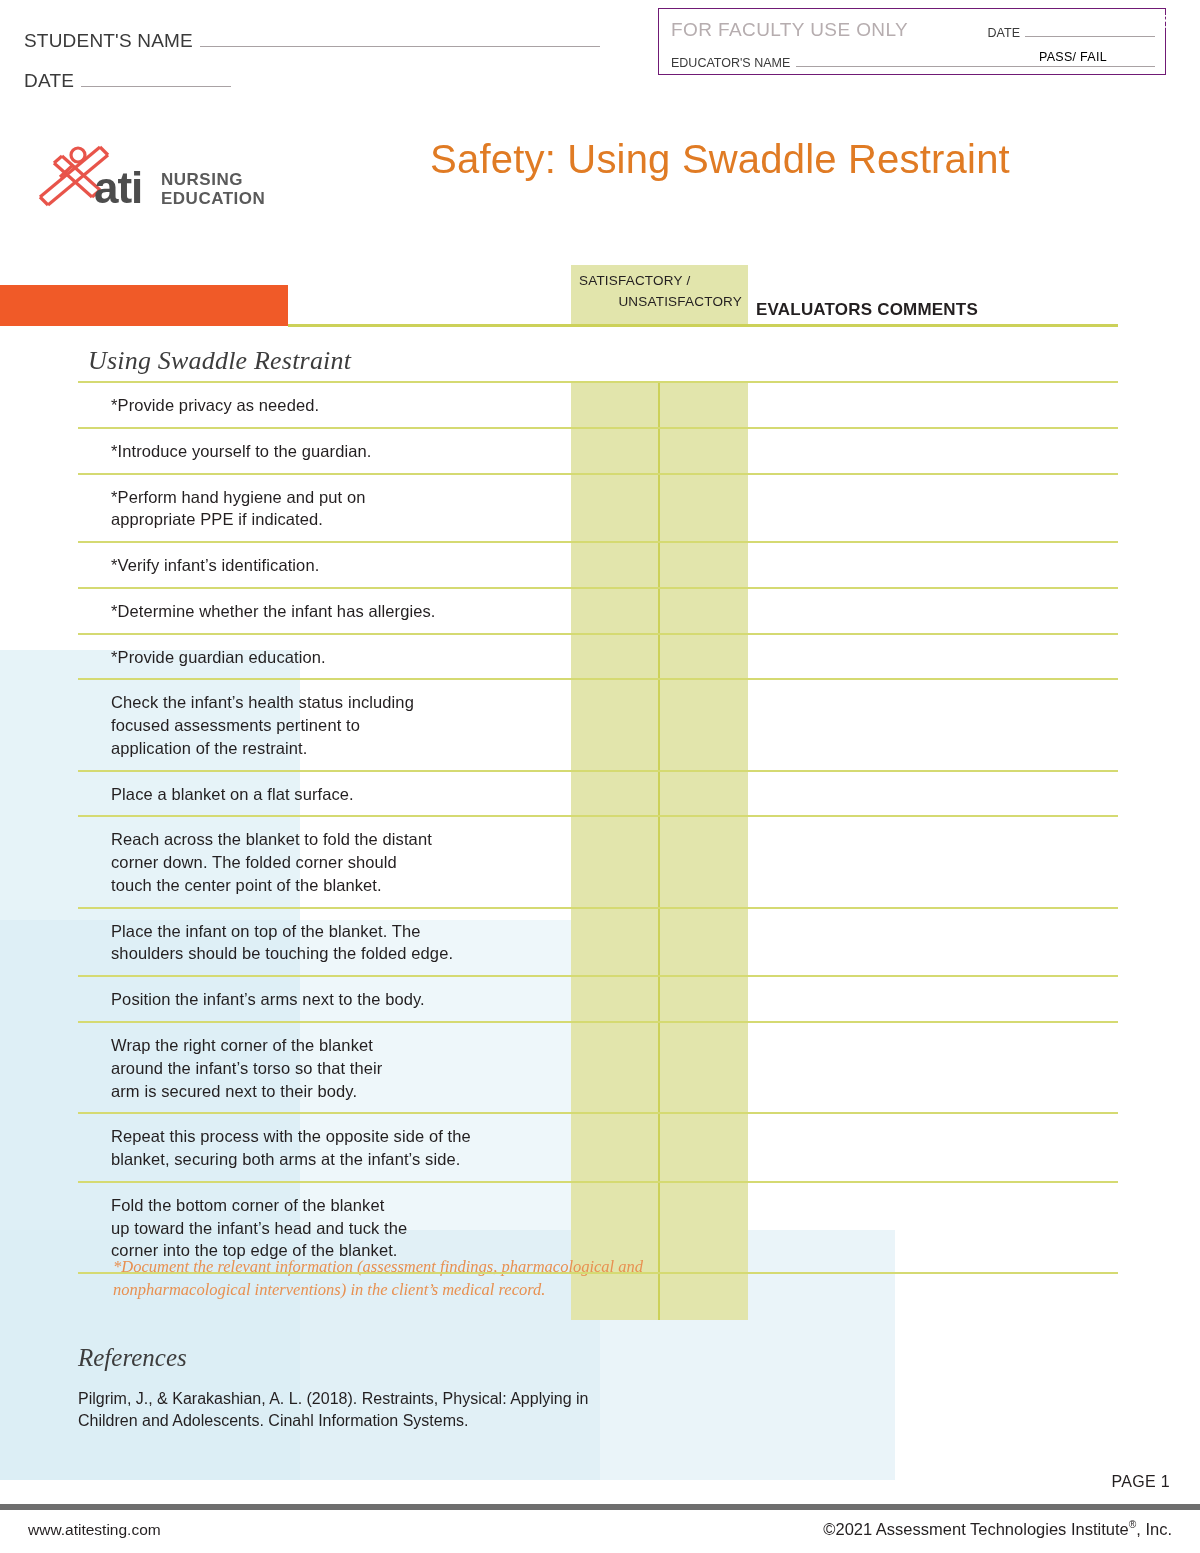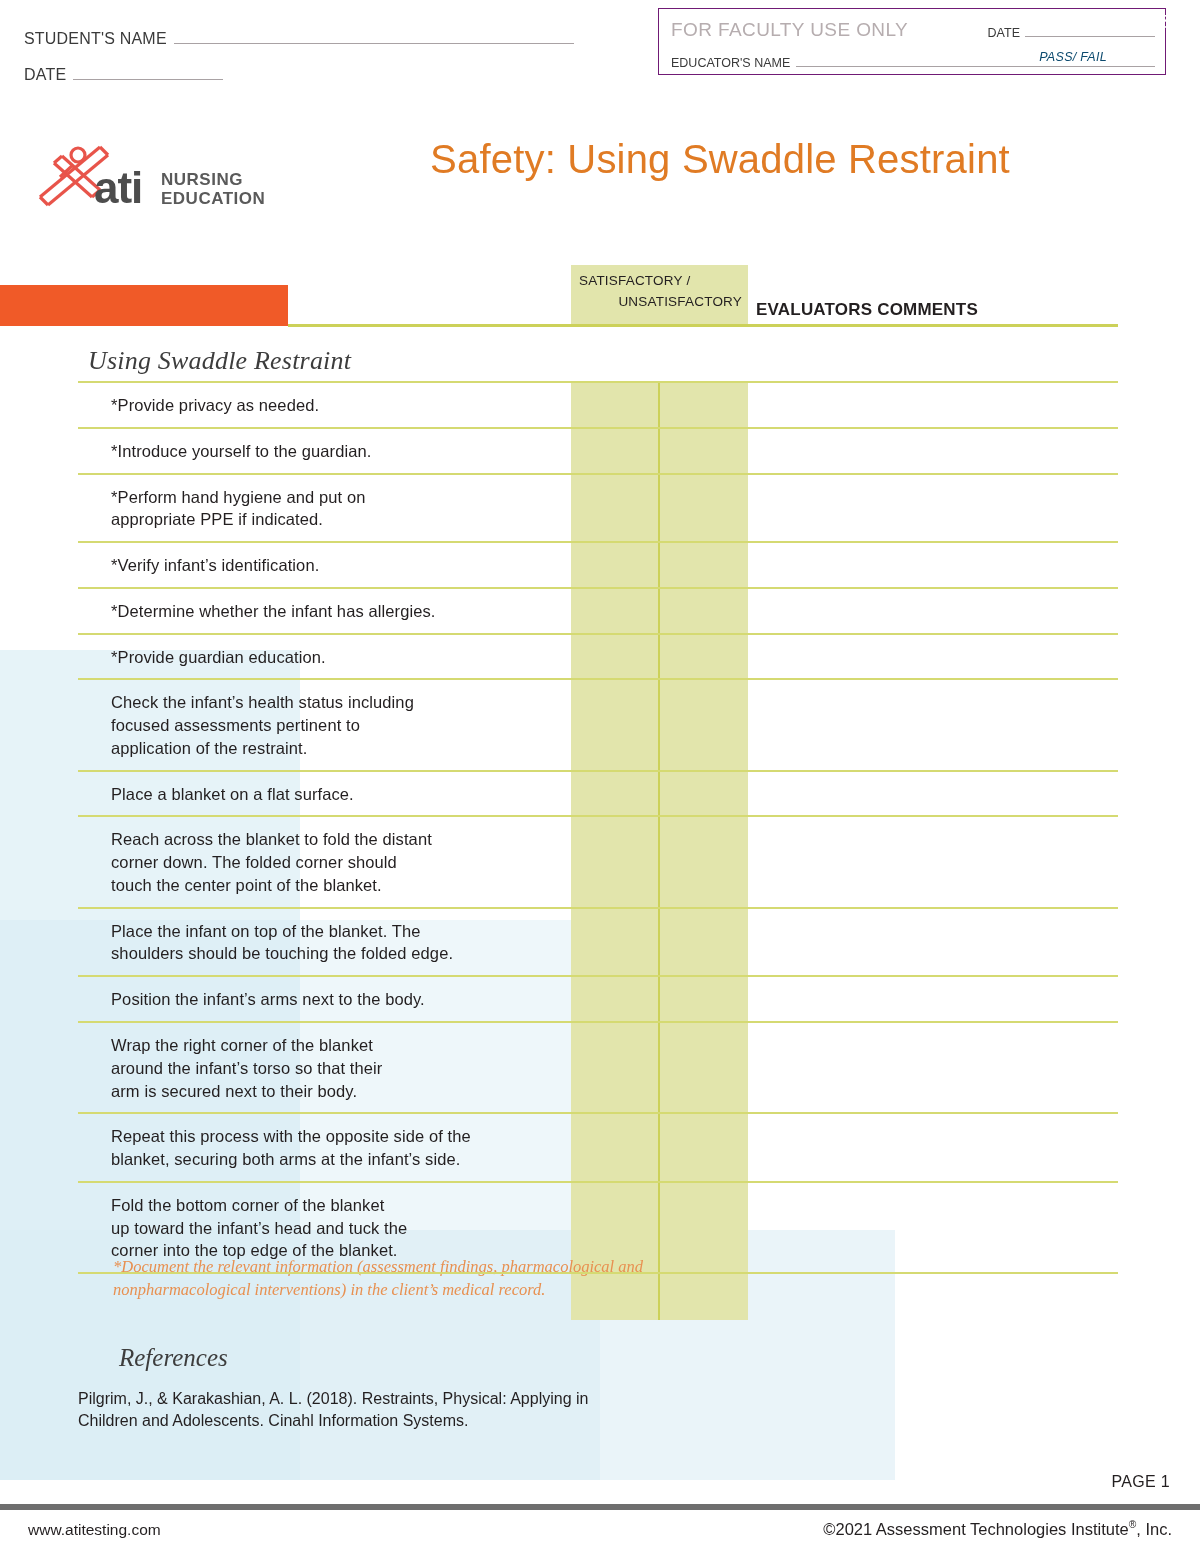--- a/index.html
+++ b/index.html
@@ -28,21 +28,21 @@
 
   
   #student-block {
     position: absolute;
     left: 24px; top: 30px;
     width: 600px;
   }
   .id-line {
     display: flex;
     align-items: baseline;
-    font-size: 16px;
+    font-size: 19px;
     letter-spacing: 0.2px;
     color: #3a3a3a;
     margin-bottom: 18px;
   }
   .id-label { white-space: nowrap; }
   .id-rule {
     border-bottom: 1px solid #a9a2a4;
     height: 13px;
     margin-left: 7px;
   }
@@ -74,23 +74,22 @@
     position: absolute;
     left: 12px; top: 46px;
     right: 10px;
     display: flex; align-items: baseline;
     font-size: 12.5px; color: #3a3a3a;
   }
   #educator-rule { flex: 1; border-bottom: 1px solid #a9a2a4; height: 11px; margin-left: 6px; }
   #pass-fail {
     position: absolute;
     right: 58px; bottom: 10px;
-    font-size: 12.5px; color: #0c4a6e;
+    font-size: 12.5px; color: #000000;
     letter-spacing: 0.3px;
-    font-style: italic;
   }
 
   
   #logo { position: absolute; left: 30px; top: 135px; width: 250px; height: 80px; }
   #logo svg { display: block; }
 
   
   #doc-title {
     position: absolute;
     left: 300px; top: 136px;
@@ -219,21 +218,20 @@
   }
 
   
   #references-heading {
     position: absolute;
     left: 78px; top: 1344px;
     font-family: "Liberation Serif", serif;
     font-style: italic;
     font-size: 25px;
     color: #3d3d3d;
-    margin-left: 41px;
   }
   #references-body {
     position: absolute;
     left: 78px; top: 1388px;
     width: 720px;
     font-size: 16px;
     line-height: 1.4;
     color: #231f20;
     white-space: pre-line;
   }

